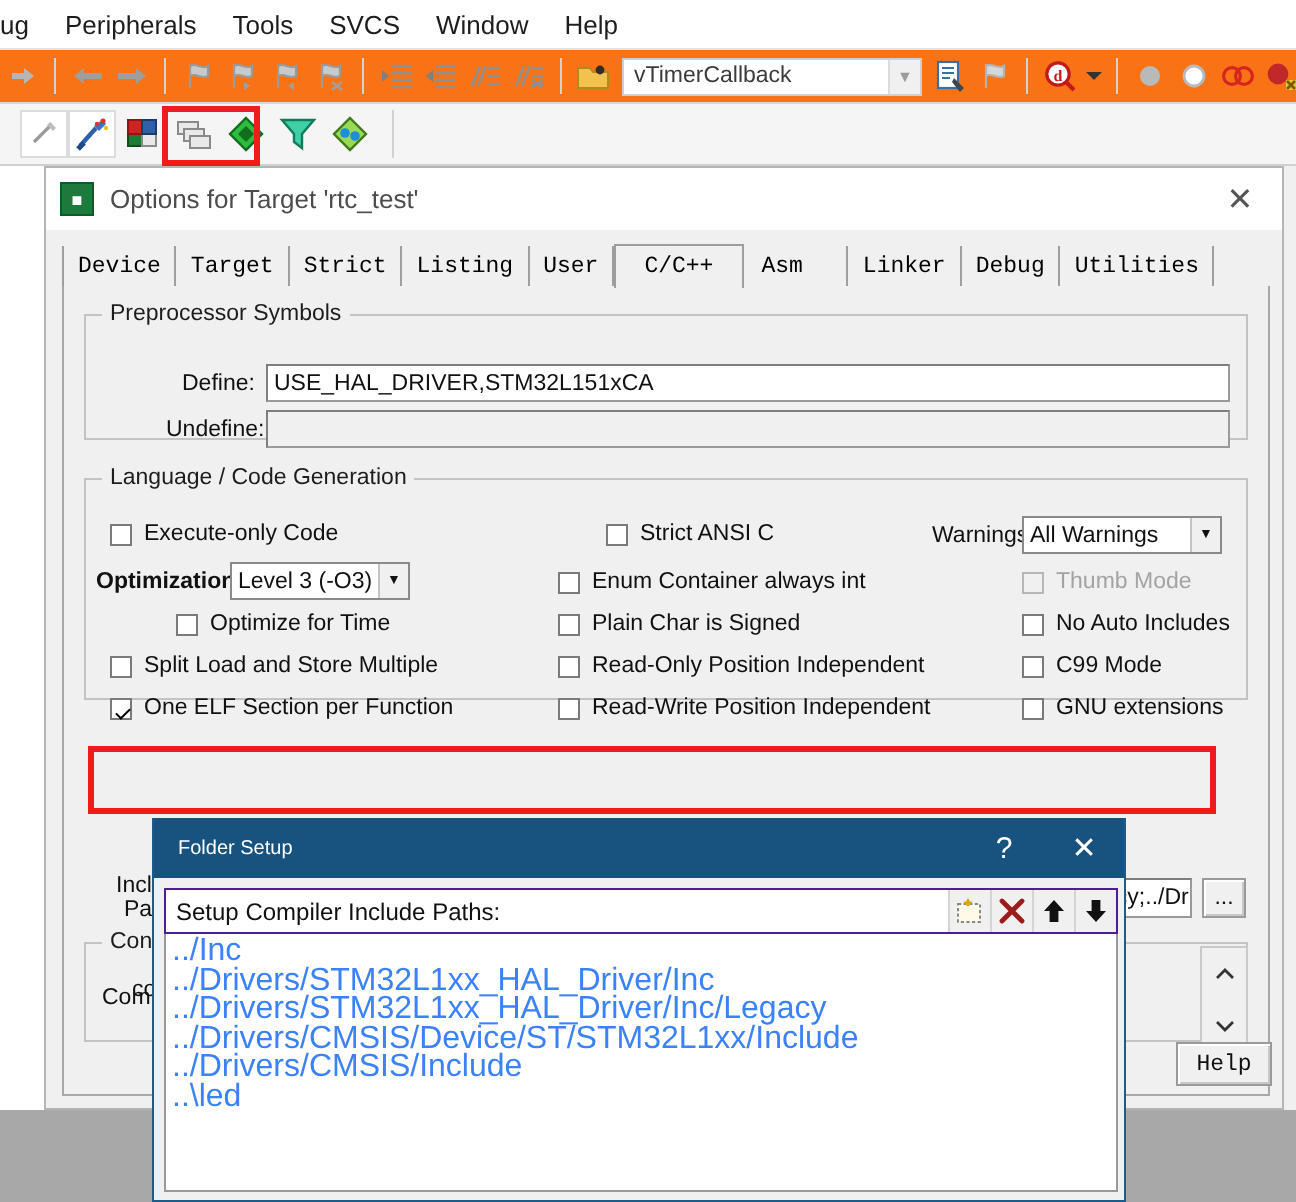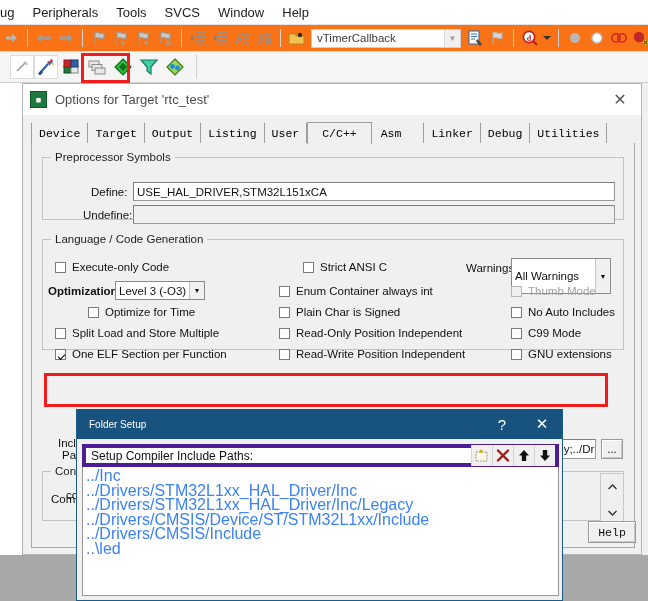--- a/index.html
+++ b/index.html
@@ -157,21 +157,21 @@
     padding-left:12px; color:#ffffff;
   }
   .fs-title .ttxt { font-size:10px; }
   .fs-title .tbtns { margin-left:auto; display:flex; height:30px; }
   .fs-title .tb { width:40px; display:flex; align-items:center; justify-content:center;
     color:#ffffff; font-size:15px; }
   .fs-body { position:absolute; left:0; top:30px; right:0; bottom:0; background:#f0f0f0; padding:4px; }
 
   .fs-bar {
     position:absolute; left:5px; top:35px; width:477px; height:23px;
-    background:#ffffff; border:4px solid #4c1d95;
+    background:#ffffff; border:1px solid #4c1d95;
     display:flex; align-items:center;
   }
   .fs-bar .cap { font-size:12px; color:#111; padding-left:5px; }
   .fs-bar .tools { margin-left:auto; display:flex; height:21px; }
   .fs-bar .tbtn {
     width:21px; height:21px; border-left:1px solid #d4d4d4;
     display:flex; align-items:center; justify-content:center;
     background:#f0f0f0;
   }
   .fs-list {
@@ -402,21 +402,21 @@
 
     <div class="opt-title">
       <span class="tico">■</span>
       <span class="ttxt">Options for Target 'rtc_test'</span>
       <span class="tclose">✕</span>
     </div>
 
     <div class="tabstrip">
       <div class="tab first">Device</div>
       <div class="tab">Target</div>
-      <div class="tab">Output</div>
+      <div class="tab">Strict</div>
       <div class="tab">Listing</div>
       <div class="tab">User</div>
       <div class="tab active" style="padding:3px 14px">C/C++</div>
       <div class="tab" style="padding-left:9px;padding-right:22px">Asm</div>
       <div class="tab">Linker</div>
       <div class="tab">Debug</div>
       <div class="tab">Utilities</div>
     </div>
     <div class="hl-box" style="left:261px; top:113px; width:62px; height:28px;"></div>
 
@@ -474,21 +474,21 @@
         <div class="cbrow" style="left:236px; top:82px;">
           <span class="cbox"></span>
           <span class="lbl">Read-Only Position Independent</span>
         </div>
         <div class="cbrow" style="left:236px; top:103px;">
           <span class="cbox"></span>
           <span class="lbl">Read-Write Position Independent</span>
         </div>
 
         <span class="lbl" style="position:absolute; left:423px; top:17px;">Warnings:</span>
-        <div class="combo" style="left:468px; top:13px; width:100px; height:36px;">
+        <div class="combo" style="left:468px; top:13px; width:100px; height:19px;">
           <span>All Warnings</span>
           <span class="arrow">▼</span>
         </div>
         <div class="cbrow dis" style="left:468px; top:40px;">
           <span class="cbox dis"></span>
           <span class="lbl">Thumb Mode</span>
         </div>
         <div class="cbrow" style="left:468px; top:61px;">
           <span class="cbox"></span>
           <span class="lbl">No Auto Includes</span>

